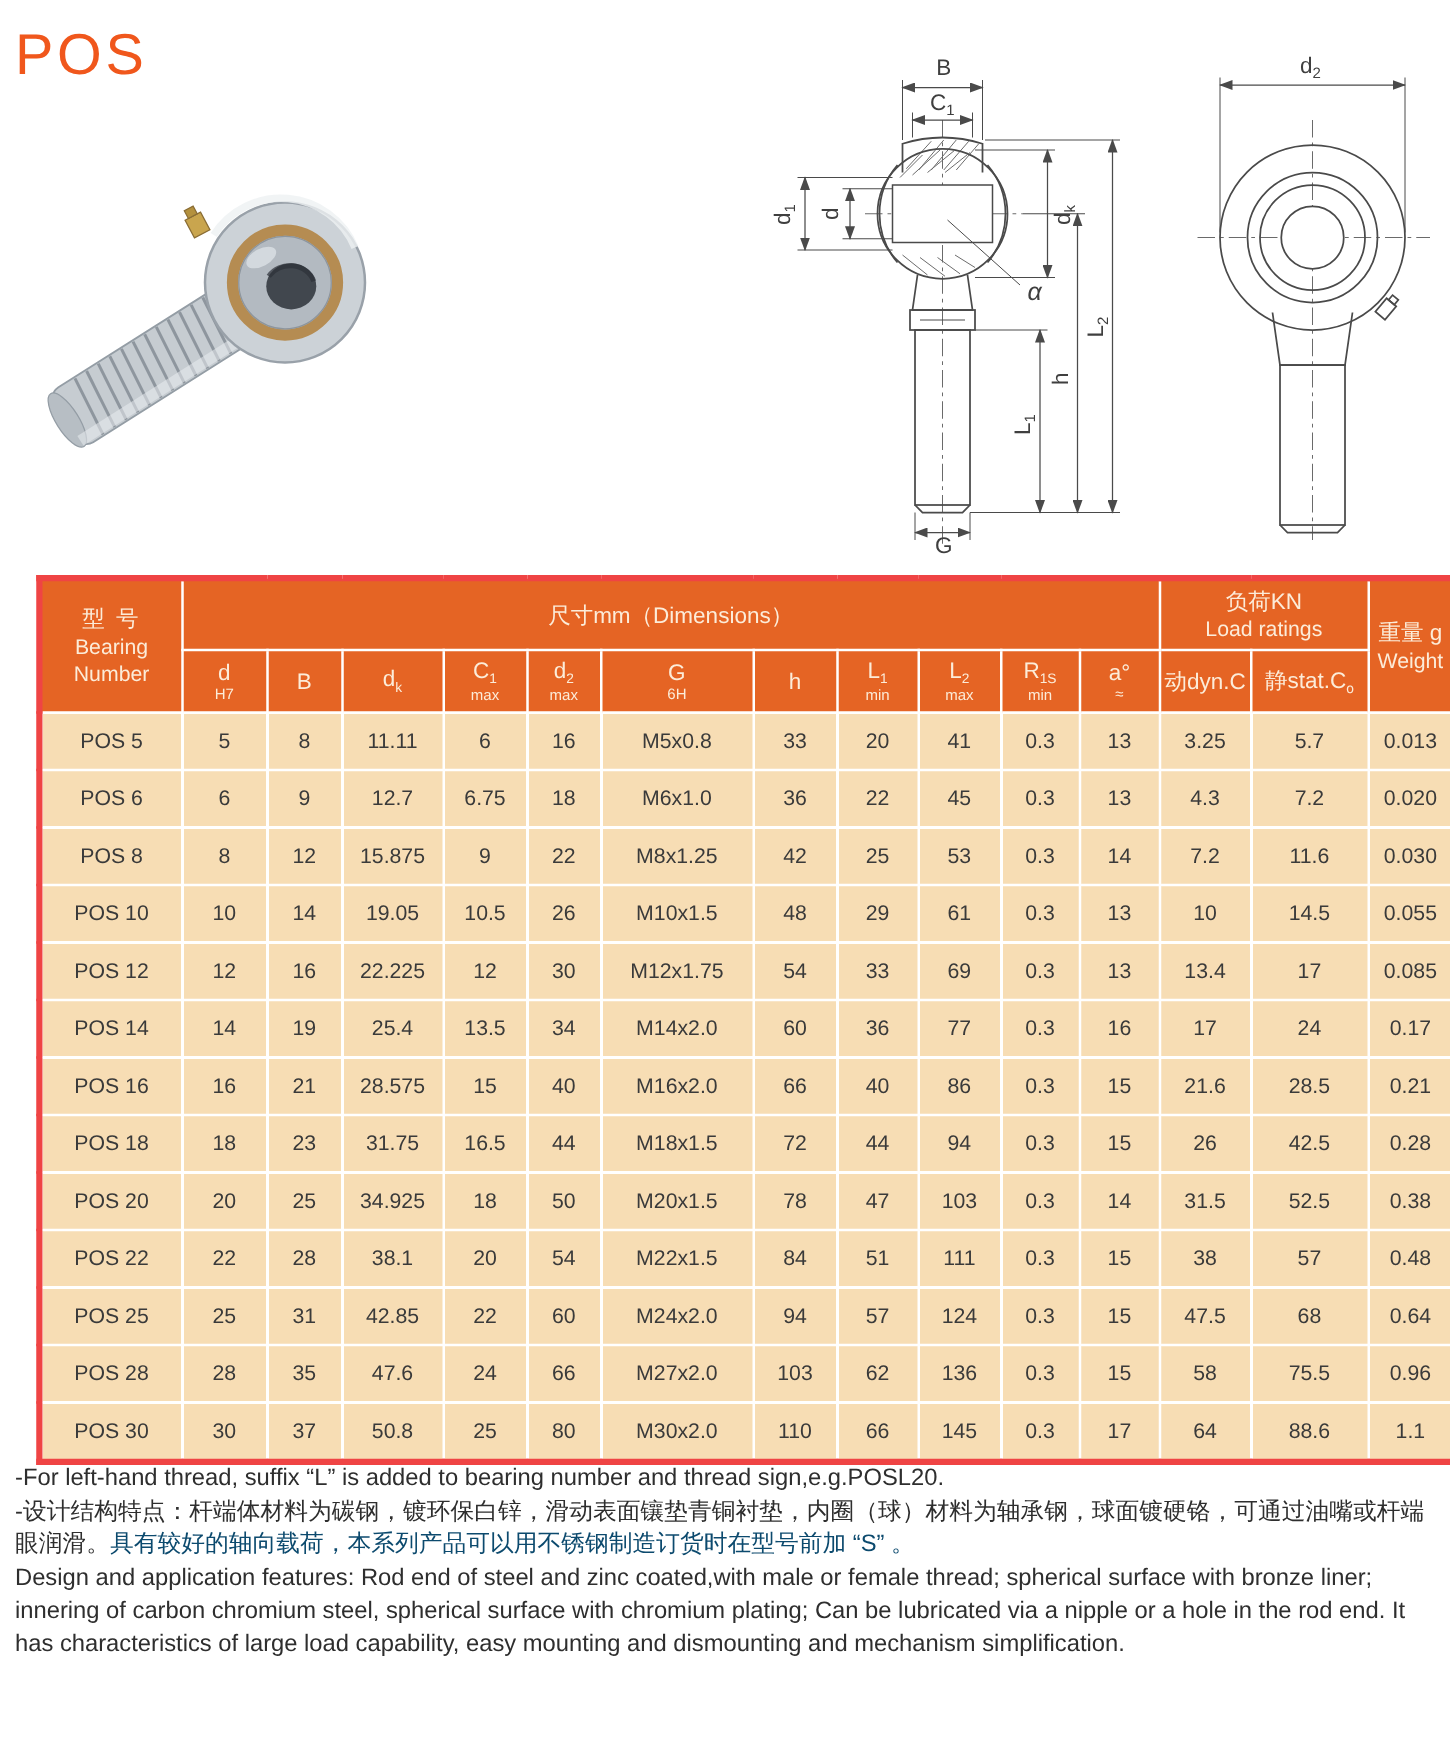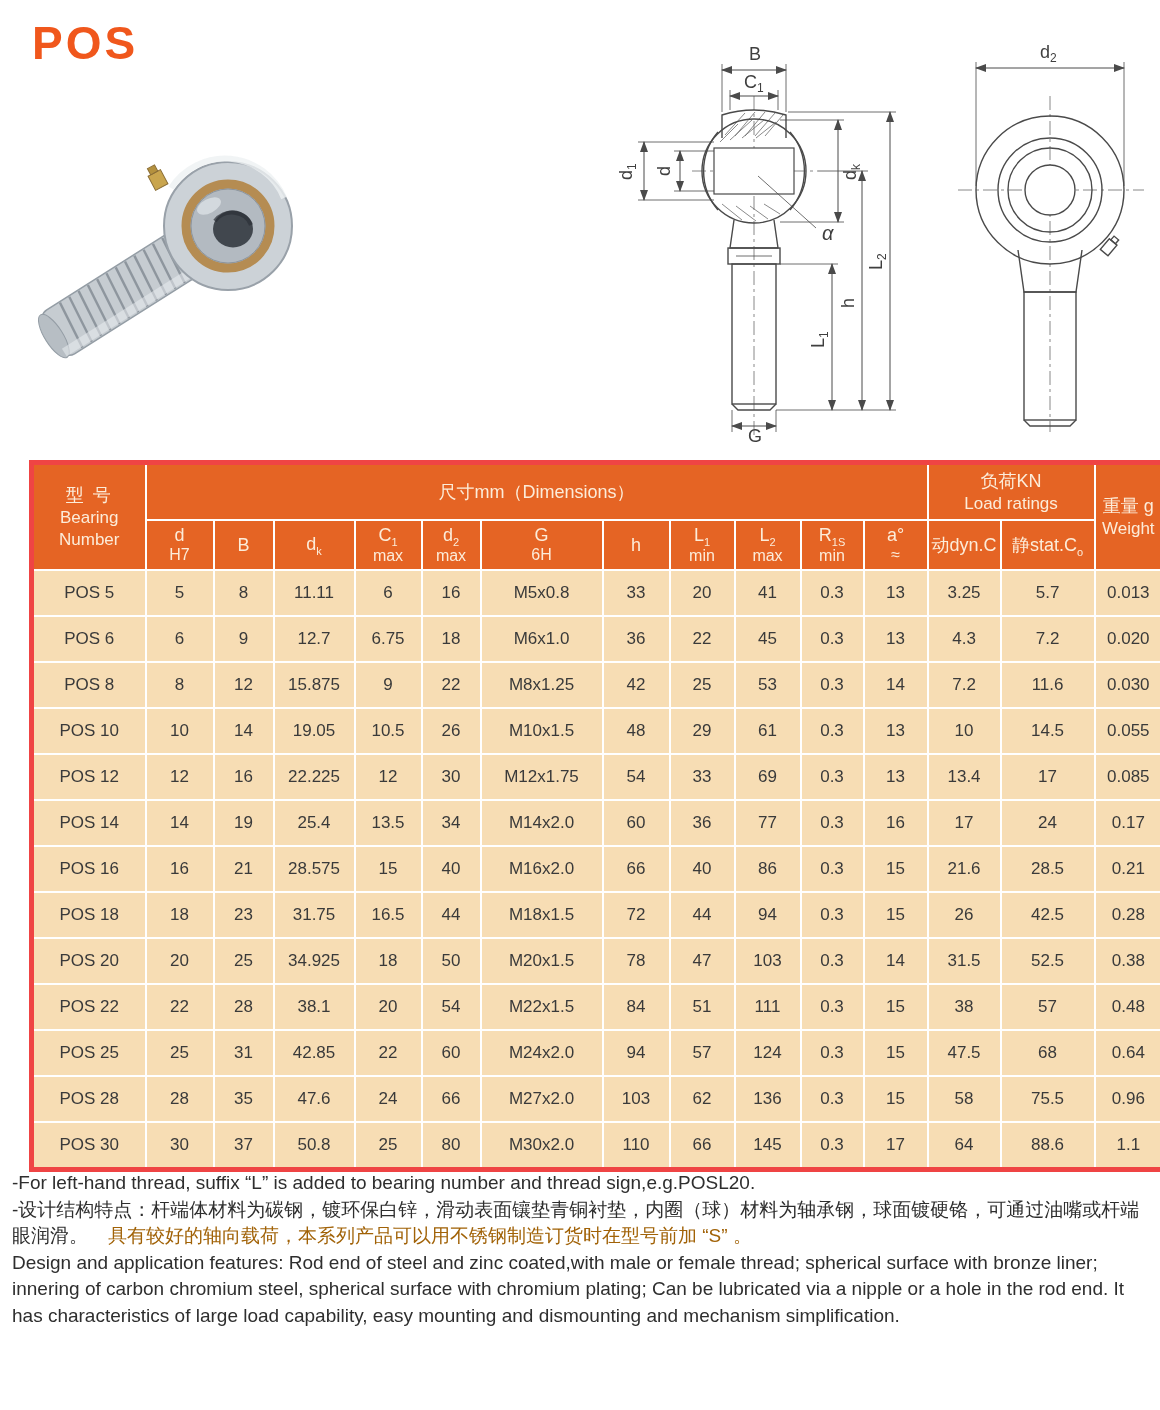--- a/index.html
+++ b/index.html
@@ -3,21 +3,21 @@
 <meta charset="utf-8">
 <style>
   html,body{margin:0;padding:0;}
   body{
     width:1160px;height:1410px;position:relative;overflow:hidden;
     background:#ffffff;color:#303030;
     font-family:"Liberation Sans","DejaVu Sans",sans-serif;
   }
   .page-title{
     position:absolute;left:12px;top:16px;
-    font-size:46px;font-weight:bold;color:#f0571c;letter-spacing:3px;margin-left:20px;
+    font-size:46px;font-weight:normal;color:#f0571c;letter-spacing:3px;
   }
   .photo-wrap{position:absolute;left:6px;top:128px;width:332px;height:242px;}
   .dia-front{position:absolute;left:602px;top:8px;width:302px;height:436px;}
   .dia-side{position:absolute;left:944px;top:18px;width:214px;height:424px;}
   svg text{fill:#3f3f3f;font-family:"Liberation Sans","DejaVu Sans",sans-serif;}
   .dim{stroke:#4a4a4a;stroke-width:1;fill:none;}
   .ext{stroke:#4a4a4a;stroke-width:0.8;fill:none;}
   .body-line{stroke:#4a4a4a;stroke-width:1.4;fill:none;}
   .hatch{stroke:#6c6c6c;stroke-width:0.8;}
   .cl{stroke:#6a6a6a;stroke-width:0.8;stroke-dasharray:14 4 3 4;fill:none;}
@@ -34,27 +34,27 @@
   }
   table.spec td{
     background:#f7ddb4;color:#3a3a3a;border:2px solid #ffffff;
     text-align:center;vertical-align:middle;font-size:17px;height:42px;
     overflow:hidden;white-space:nowrap;
   }
   tr.group-row th{height:52px;}
   tr.sub-row th{height:46px;}
   th .zh{font-size:18px;letter-spacing:2px;line-height:1.3;}
   th .en{font-size:17px;letter-spacing:0;line-height:1.25;}
-  th .under{font-size:16px;line-height:1.15;}
+  th .under{font-size:12px;line-height:1.15;}
   th sub{font-size:11px;}
   .notes{
     position:absolute;left:12px;top:1170px;width:1142px;
     font-size:19px;line-height:26.5px;color:#2e2e2e;
   }
-  .notes .orange{color:#a16207;margin-left:20px;}
+  .notes .orange{color:#0c4a6e;}
 </style>
 </head>
 <body>
 
 <div class="page-title">POS</div>
 
 <div class="photo-wrap">
   <svg width="332" height="242" viewBox="0 0 332 242">
 
     <g transform="translate(222,98) rotate(147.7)">

